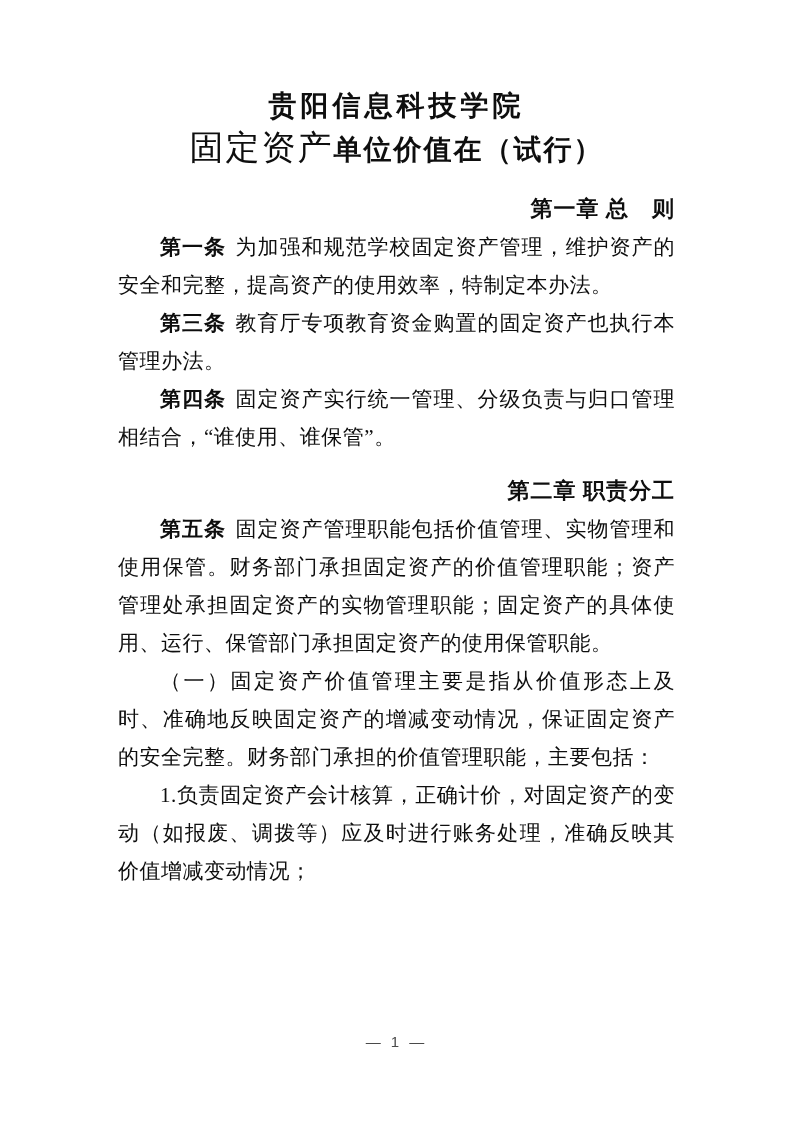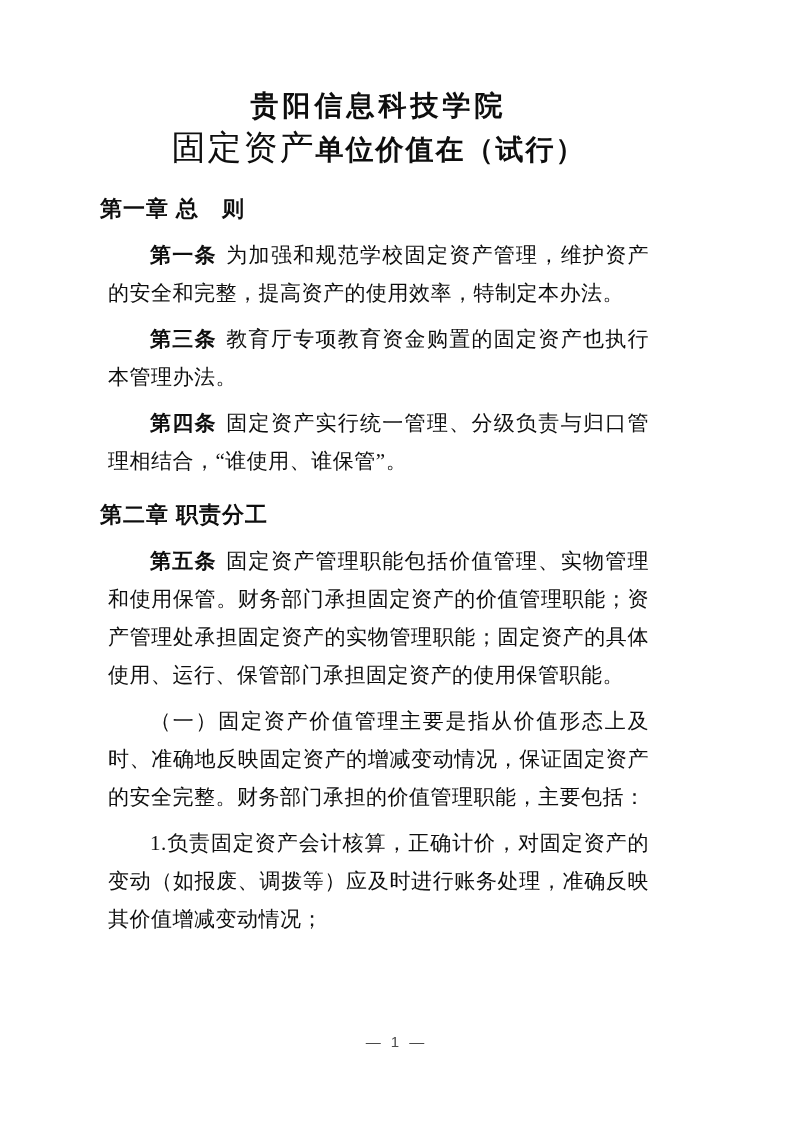--- a/index.html
+++ b/index.html
@@ -7,21 +7,21 @@
     position: relative;
     width: 793px;
     height: 1122px;
     background: #ffffff;
     overflow: hidden;
     color: #0e0e0e;
     font-family: "Liberation Serif", "DejaVu Serif", serif;
   }
   .content {
     position: absolute;
-    left: 100px;
+    left: 118px;
     top: 86px;
     width: 557px;
   }
   .title1 {
     margin: 0;
     font-size: 28px;
     font-weight: bold;
     line-height: 40px;
     text-align: center;
     letter-spacing: 4px;
@@ -41,27 +41,27 @@
   .t2b {
     font-size: 28px;
     font-weight: bold;
     letter-spacing: 2px;
   }
   .chapter {
     margin: 18px 0 0 0;
     font-size: 22px;
     font-weight: bold;
     line-height: 38px;
-    text-align: left;
+    text-align: right;
     letter-spacing: 1px;
-    font-family: Liberation Sans, sans-serif;
+    font-family: Liberation Serif, serif;
   }
   .chapter.mid { margin-top: 16px; }
   .para {
-    margin: 8px;
+    margin: 0;
     font-size: 21px;
     line-height: 38px;
     letter-spacing: 0.5px;
     text-align: justify;
     text-indent: 2em;
   }
   .lbl {
     font-weight: bold;
     margin-right: 0.45em;
     font-family: "Liberation Sans", "DejaVu Sans", sans-serif;

